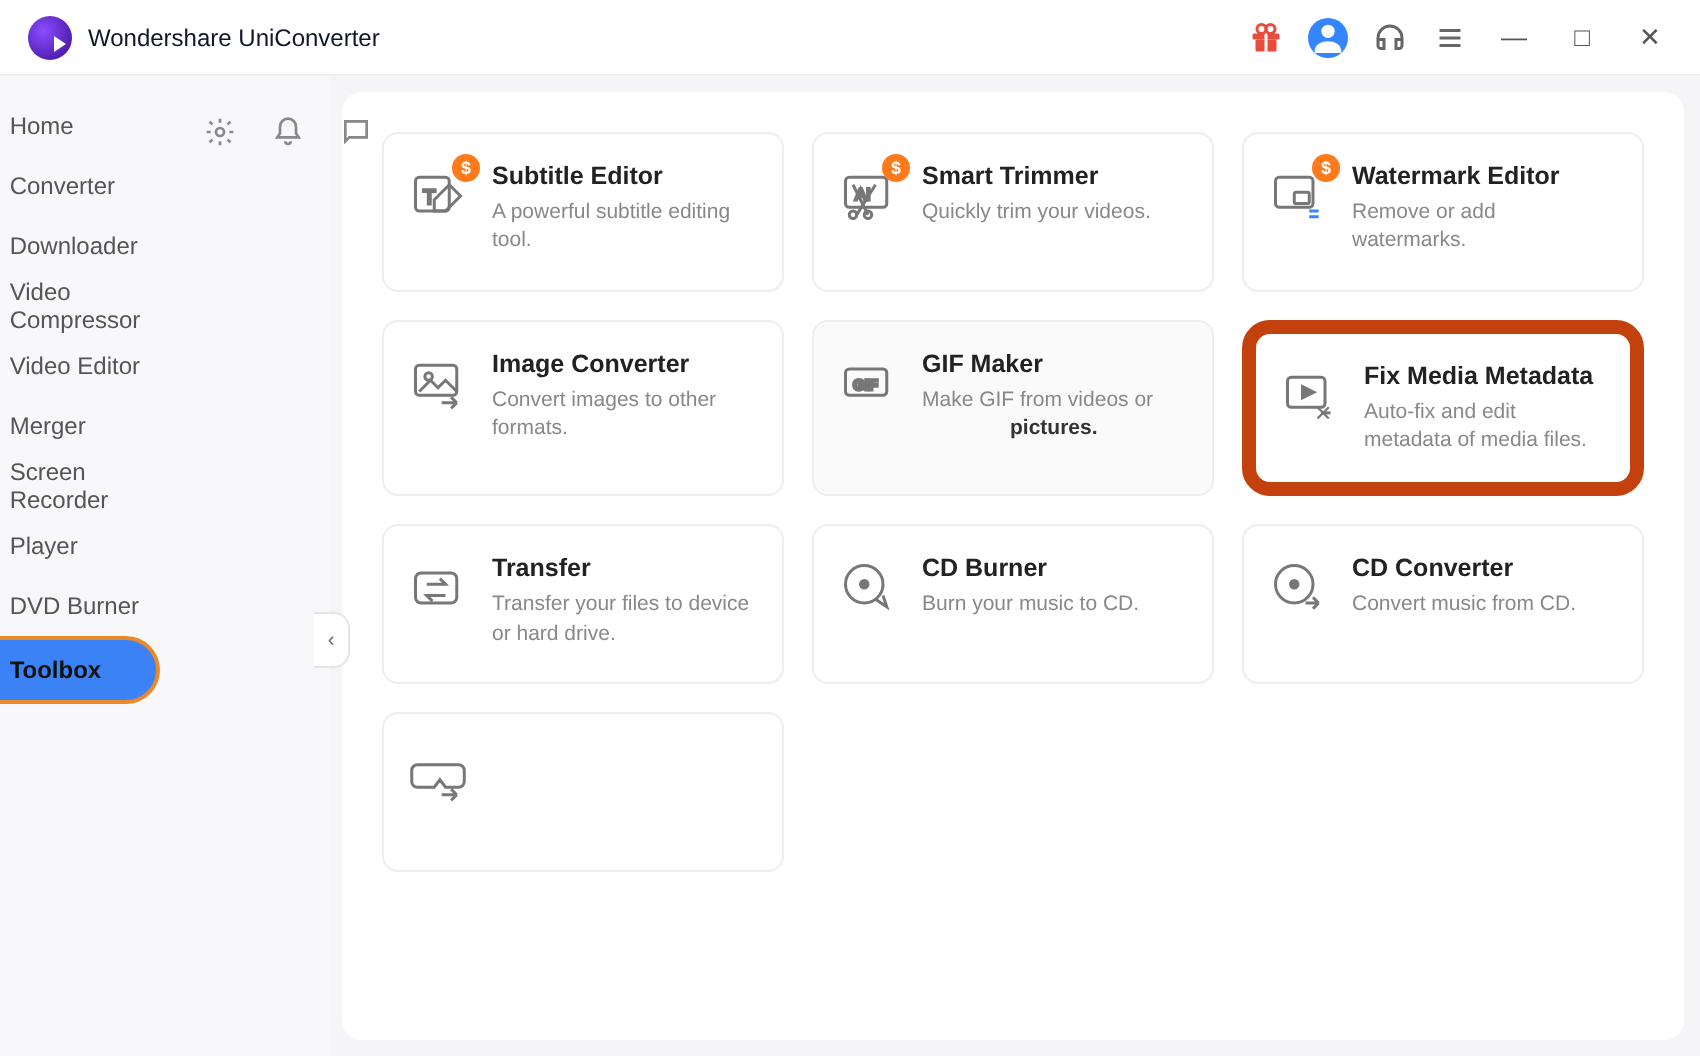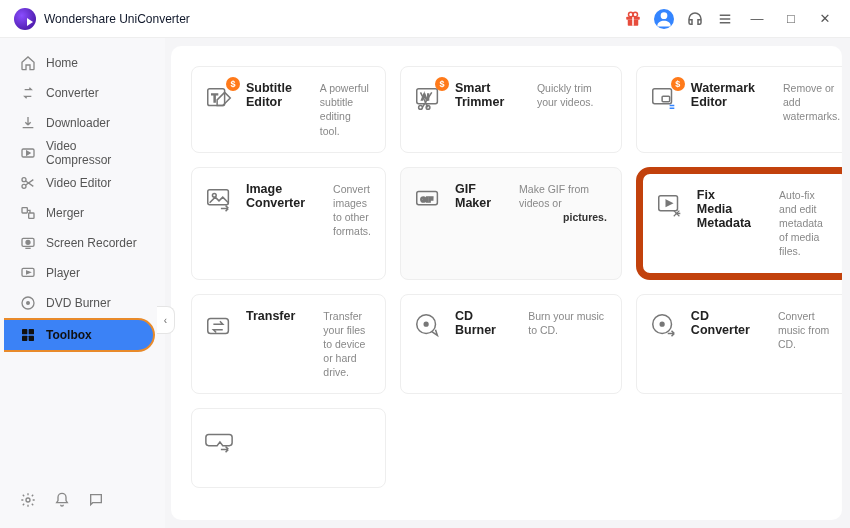--- a/index.html
+++ b/index.html
@@ -25,21 +25,21 @@
   .title-right { display: flex; align-items: center; gap: 12px; }
   .tr-icon { width:18px; height:18px; display:flex; align-items:center; justify-content:center; color:#666; cursor:pointer; }
   .gift { color:#e74c3c; }
   .avatar { width:20px; height:20px; border-radius:50%; background:#3485ff; display:flex; align-items:center; justify-content:center; color:#fff; font-size:11px; }
   .winbtn { width:22px; text-align:center; color:#555; cursor:pointer; font-size:13px; }
 
   .body { flex:1; display:flex; overflow:hidden; }
 
   
   .sidebar {
-    width: 165px; background:#f8f8fa; display:flex; flex-direction:column; padding: 10px 4px;
+    width: 165px; background:#f8f8fa; display:flex; flex-direction:row; padding: 10px 16px;
     position:relative;
     justify-content:center;
   }
   .nav-list { flex:1; }
   .nav-item {
     display:flex; align-items:center; gap:10px; height:30px; padding:0 16px;
     font-size:12px; color:#555; cursor:pointer; position:relative;
   }
   .nav-item .nicon { width:16px; height:16px; color:#888; flex-shrink:0; }
   .nav-item.active {
@@ -66,23 +66,23 @@
     border:1px solid #eee; border-radius:8px; padding:14px 14px 14px 12px;
     display:flex; gap:12px; background:#fff; cursor:pointer; min-height:80px;
     position:relative;
   }
   .card .cicon { width:30px; height:30px; flex-shrink:0; color:#777; margin-top:2px; position:relative; }
   .badge {
     position:absolute; top:-6px; right:-6px; width:14px; height:14px; border-radius:50%;
     background:#ff7a1a; color:#fff; font-size:9px; display:flex; align-items:center; justify-content:center;
     font-weight:700;
   }
-  .card .ctext { display:flex; flex-direction:row; gap:4px; }
+  .card .ctext { display:flex; flex-direction:column; gap:4px; }
   .card .ctitle { font-size:12.5px; font-weight:600; color:#222; }
-  .card .cdesc { font-size:10.5px; color:#888; line-height:1.35;margin-left:24px; }
+  .card .cdesc { font-size:10.5px; color:#888; line-height:1.35; }
   .card.hover { background:#fafafa; }
   .card.highlight { border:7px solid #c2410c; border-radius:14px; }
   .card.span2 { grid-column: 1 / 2; }
   .card strong { font-weight:700; color:#333;padding-left:44px; }
 
   svg { width:100%; height:100%; }
 </style>
 </head>
 <body>
 

